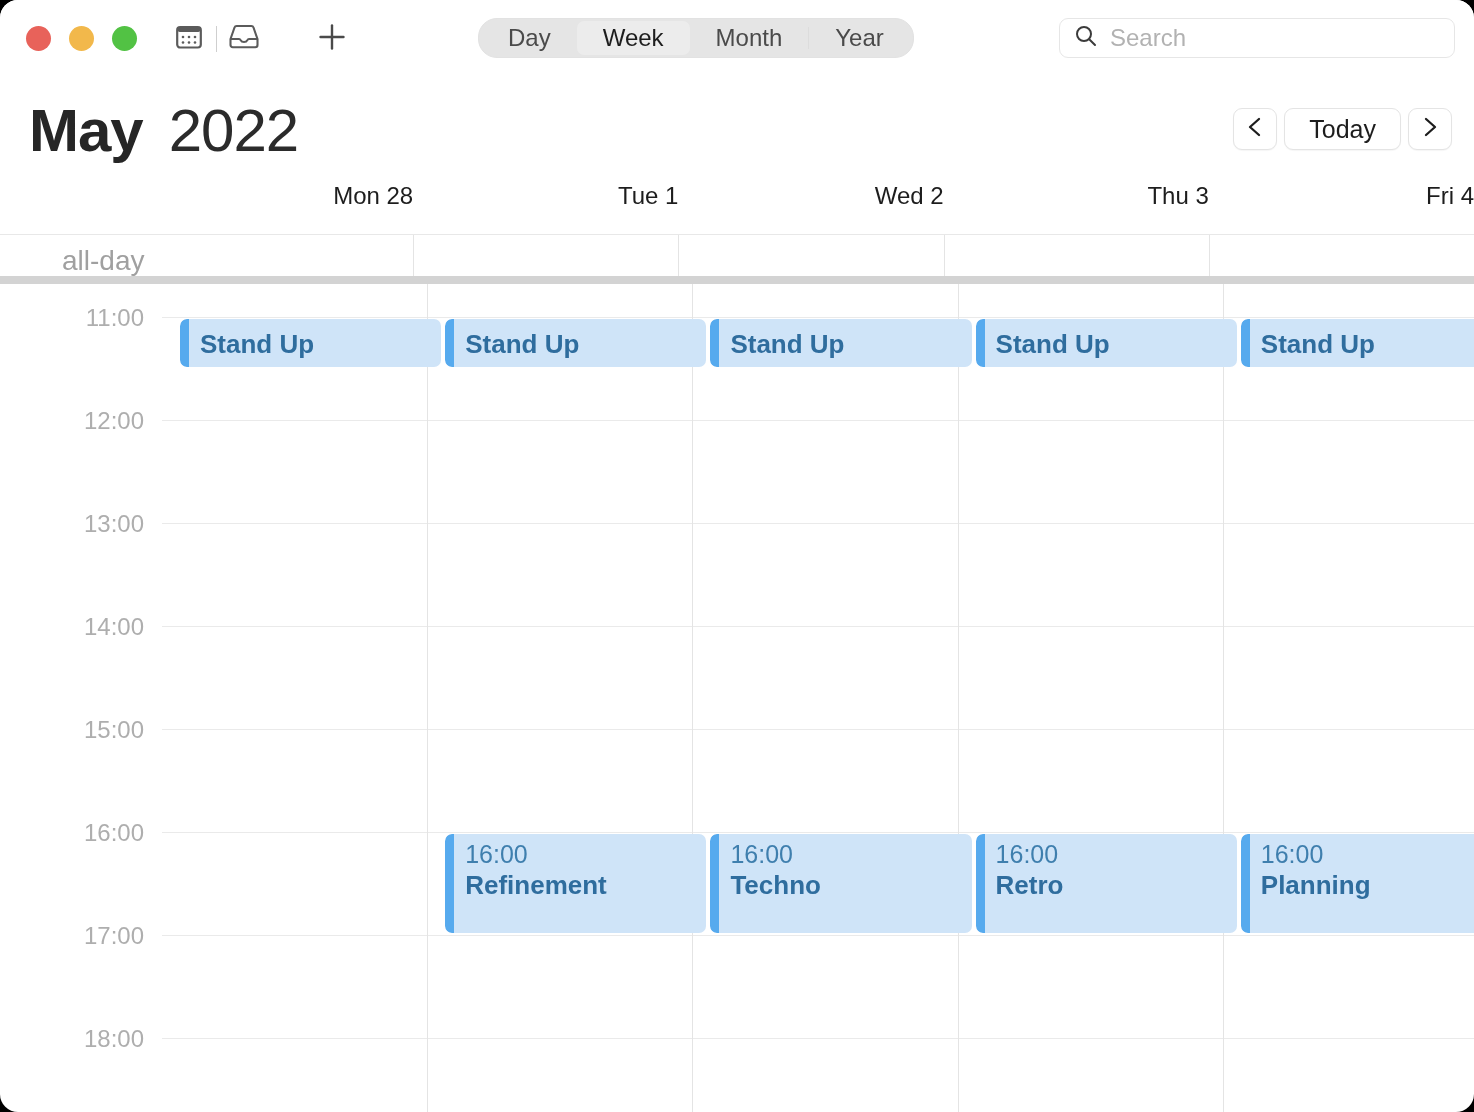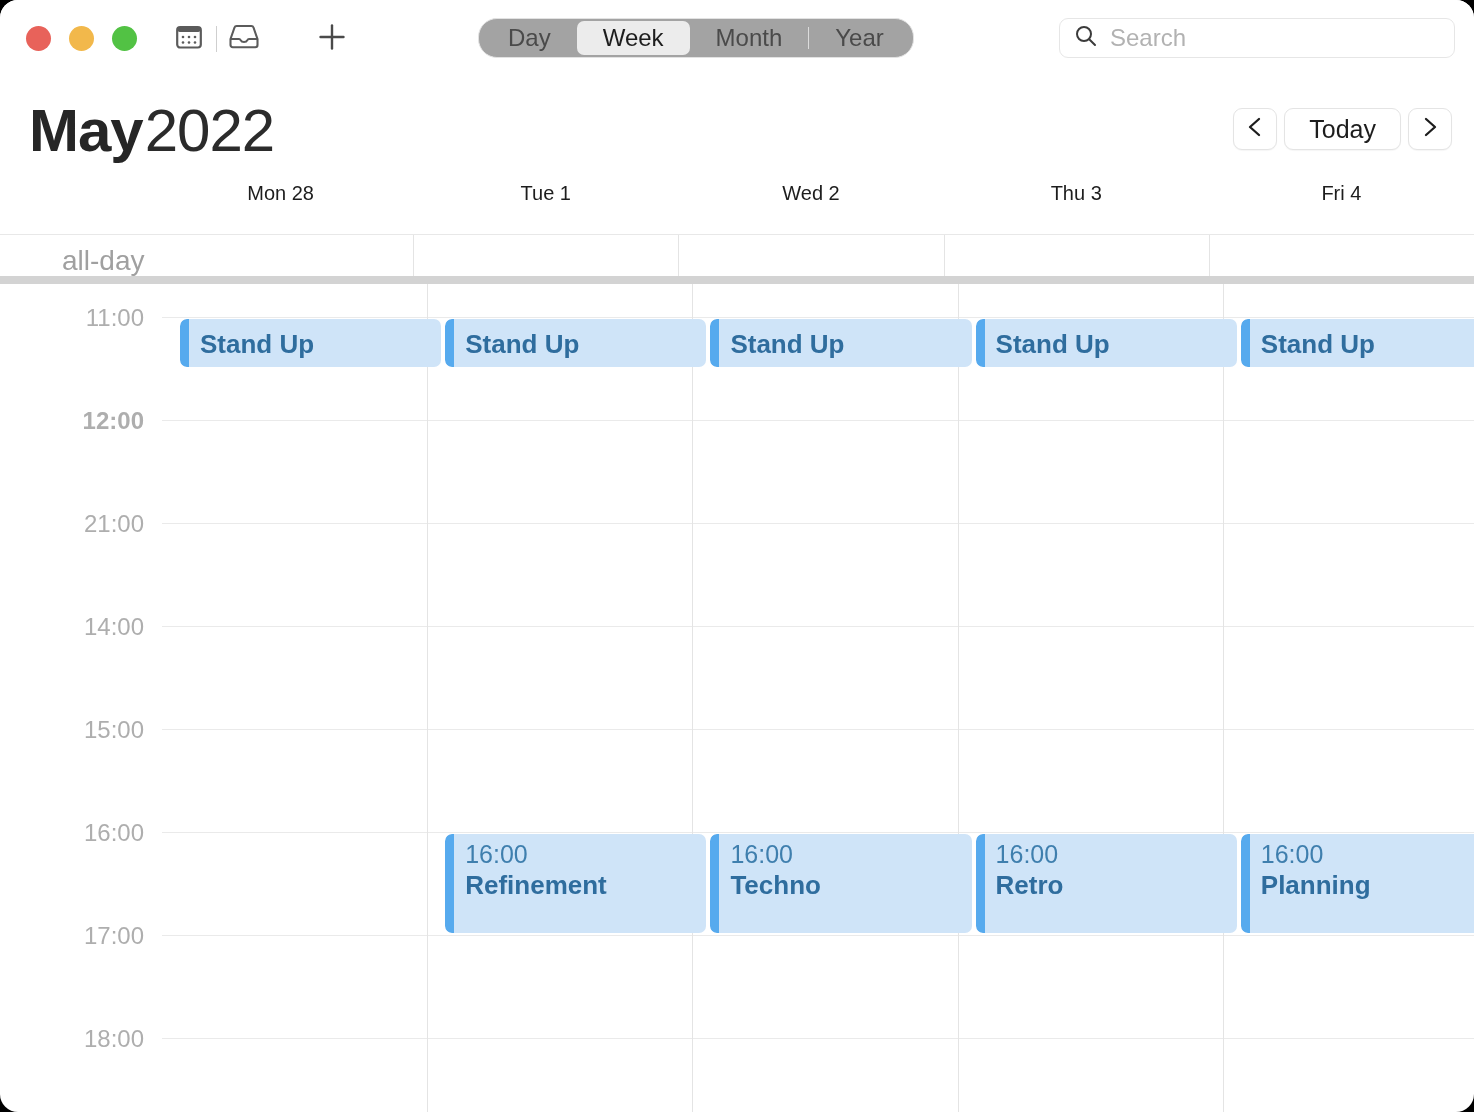--- a/index.html
+++ b/index.html
@@ -64,21 +64,21 @@
     display: flex; align-items: center; justify-content: center;
   }
 
   
   #segmented {
     position: absolute;
     left: 478px; top: 18px;
     height: 40px;
     border: 1px solid #e2e2e2;
     border-radius: 19px;
-    background: #a3a3a3;
+    background: #e5e5e5;
     display: flex;
     align-items: center;
     padding: 3px;
   }
   .seg {
     height: 34px;
     display: flex; align-items: center; justify-content: center;
     padding: 0 26px;
     font-size: 24px;
     color: #4a4a4a;
@@ -121,21 +121,21 @@
   
   #page-title {
     position: absolute;
     left: 29px; top: 96px;
     font-size: 60px;
     letter-spacing: -1px;
     color: #262626;
     white-space: nowrap;
   }
   #page-title .m { font-weight: bold; }
-  #page-title .y { font-weight: normal; color: #2b2b2b; margin-left: 2px; }
+  #page-title .y { font-weight: normal; color: #2b2b2b; margin-left: 26px; }
 
   #nav-group {
     position: absolute;
     right: 22px; top: 108px;
     display: flex;
     align-items: center;
     gap: 7px;
     border-radius: 18px;
   }
   .nav-btn {
@@ -155,22 +155,22 @@
 
   
   #day-headers {
     position: absolute;
     left: 148px; top: 182px;
     width: 1326px; height: 48px;
     display: flex;
   }
   .day-head {
     flex: 1 1 0;
-    text-align: center;
-    font-size: 20px;
+    text-align: right;
+    font-size: 24px;
     color: #1d1d1d;
     white-space: nowrap;
   }
 
   
   #allday-row {
     position: absolute;
     left: 0; top: 234px;
     width: 1474px; height: 42px;
     border-top: 1px solid #e8e8e8;
@@ -361,23 +361,23 @@
     </div>
 
   <div id="allday-row">
     <div id="allday-label">all-day</div>
   </div>
   <div id="allday-divider"></div>
 
   <div id="grid">
       <div class="hour-label" style="top: 33px;">11:00</div>
       <div class="hour-line" style="top: 33px;"></div>
-      <div class="hour-label" style="top: 136px; font-weight: bold;">12:00</div>
+      <div class="hour-label" style="top: 136px;">12:00</div>
       <div class="hour-line" style="top: 136px;"></div>
-      <div class="hour-label" style="top: 239px;">21:00</div>
+      <div class="hour-label" style="top: 239px;">13:00</div>
       <div class="hour-line" style="top: 239px;"></div>
       <div class="hour-label" style="top: 342px;">14:00</div>
       <div class="hour-line" style="top: 342px;"></div>
       <div class="hour-label" style="top: 445px;">15:00</div>
       <div class="hour-line" style="top: 445px;"></div>
       <div class="hour-label" style="top: 548px;">16:00</div>
       <div class="hour-line" style="top: 548px;"></div>
       <div class="hour-label" style="top: 651px;">17:00</div>
       <div class="hour-line" style="top: 651px;"></div>
       <div class="hour-label" style="top: 754px;">18:00</div>

